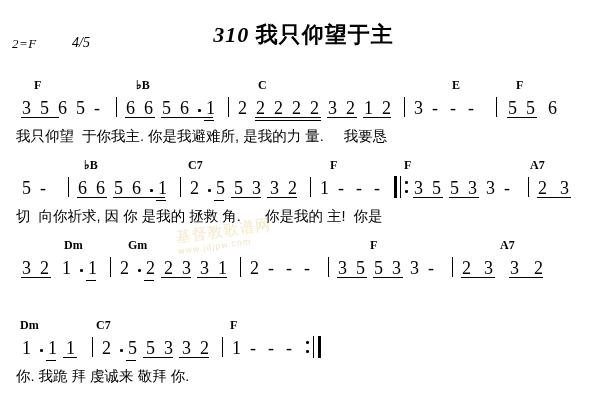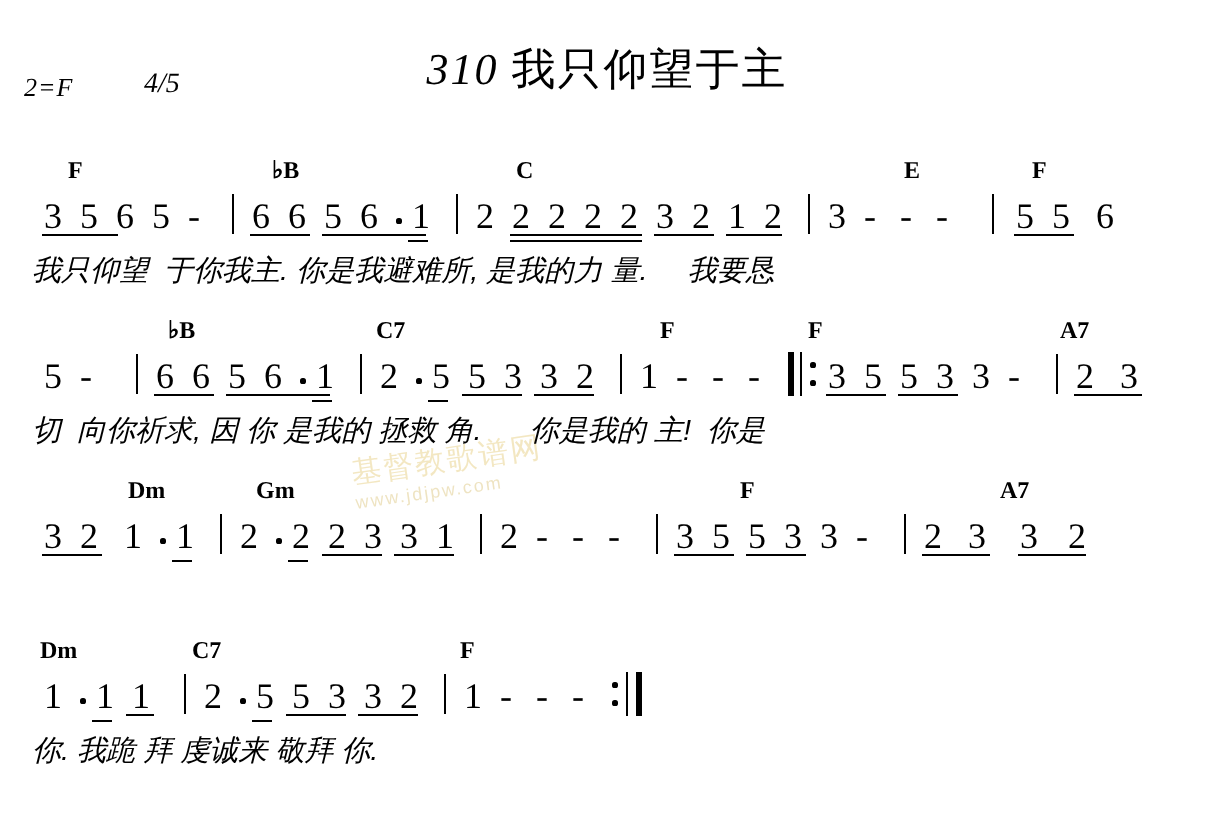--- a/index.html
+++ b/index.html
@@ -39,21 +39,21 @@
     font-style: italic;
     font-size: 14px;
   }
   .title {
     position: absolute;
     left: 0;
     right: 0;
     top: 20px;
     text-align: center;
     font-size: 22px;
-    font-weight: normal;
+    font-weight: bold;
     font-family: "Liberation Serif", serif;
     letter-spacing: 1px;
   }
   .title .num {
     font-style: italic;
     font-family: "Liberation Serif", serif;
   }
 
   
   .watermark {
@@ -118,21 +118,20 @@
     position: absolute;
     font-family: "Liberation Serif", serif;
     font-size: 18px;
     line-height: 1;
   }
   .lyr {
     position: absolute;
     font-family: "Liberation Sans", sans-serif;
     font-size: 14.5px;
     line-height: 1;
-    font-style: italic;
   }
   
   .beam {
     position: absolute;
     height: 1.4px;
     background: #000;
   }
   .barline {
     position: absolute;
     width: 1.4px;

